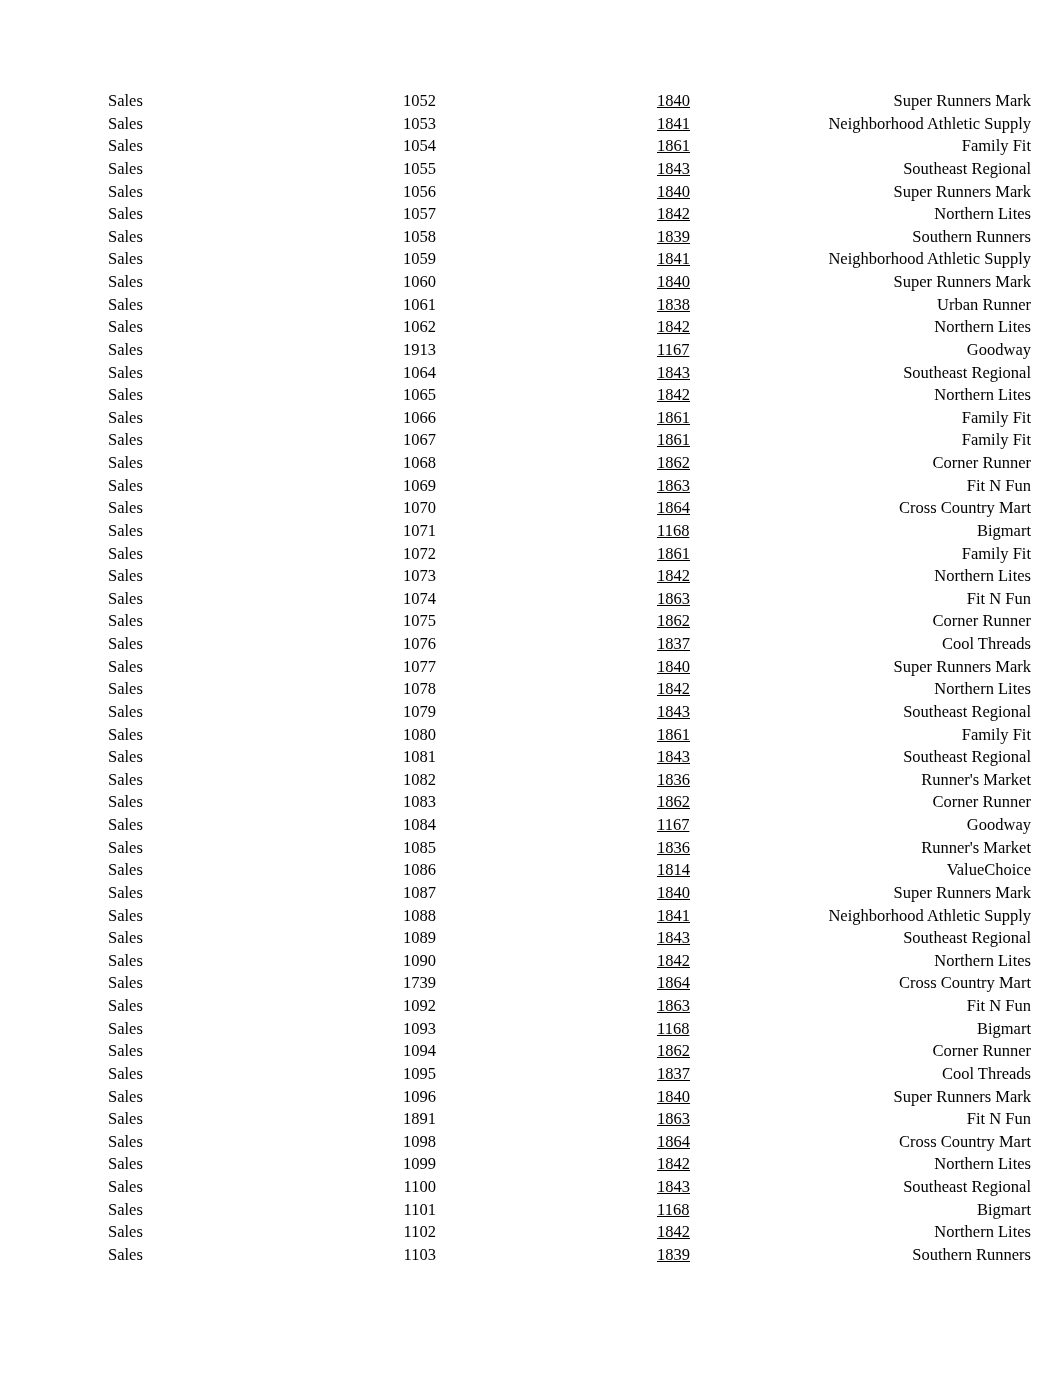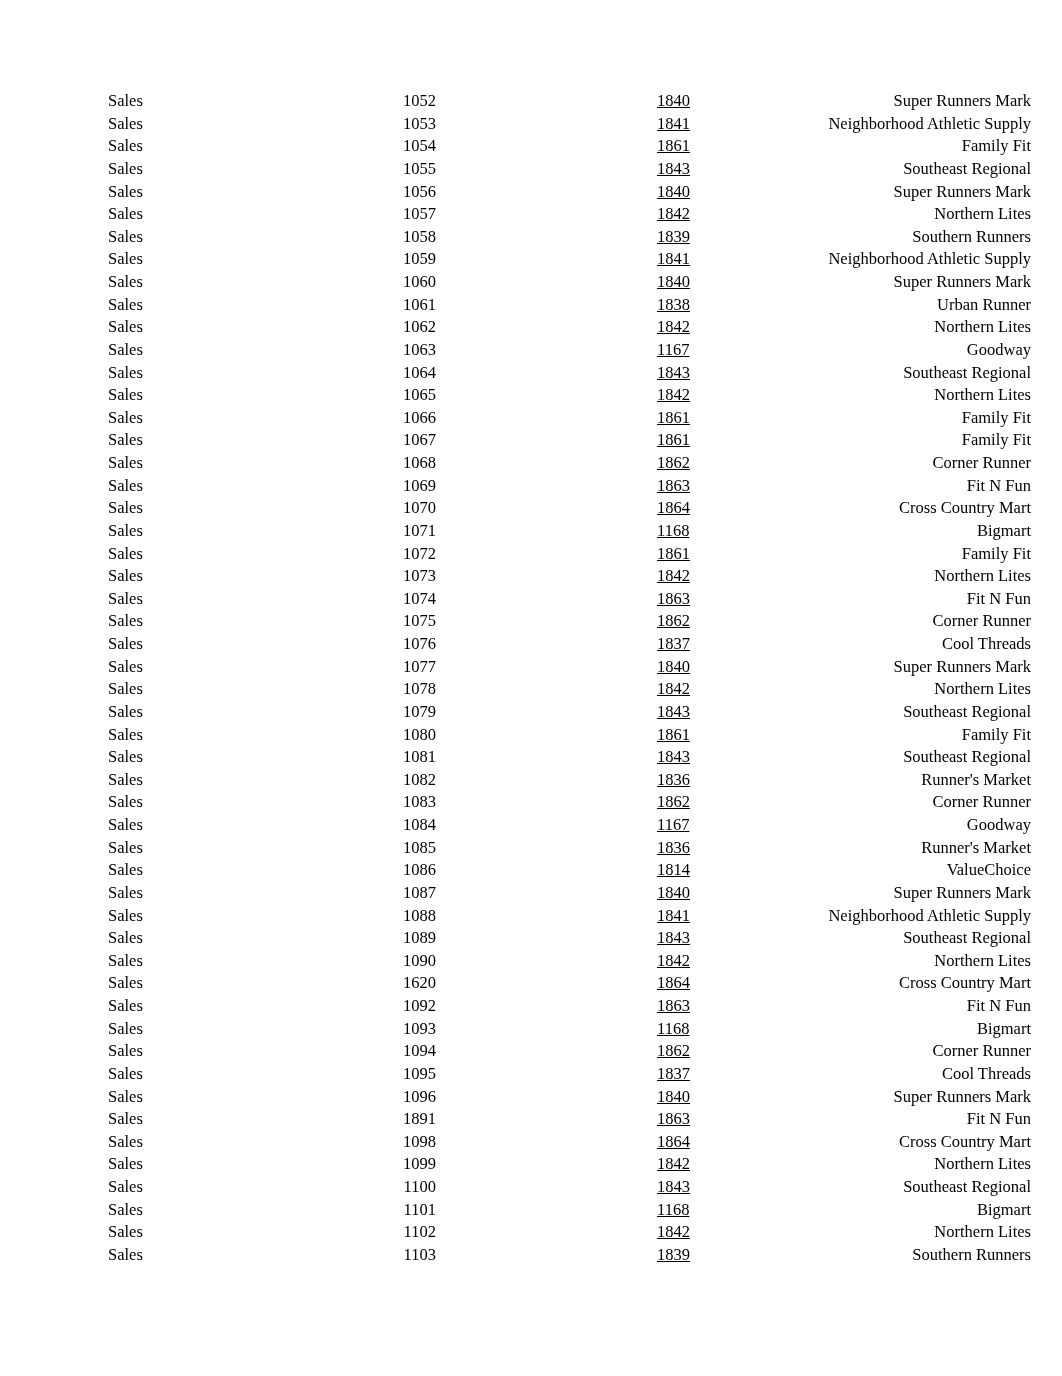--- a/index.html
+++ b/index.html
@@ -146,21 +146,21 @@
         </tr>
         <tr>
           <td class="col-dept">Sales</td>
           <td class="col-order">1062</td>
           <td class="col-spacer"></td>
           <td class="col-store-id">1842</td>
           <td class="col-store-name"><span class="gap-wide"></span><span>Northern Lites</span></td>
         </tr>
         <tr>
           <td class="col-dept">Sales</td>
-          <td class="col-order">1063</td>
+          <td class="col-order">1913</td>
           <td class="col-spacer"></td>
           <td class="col-store-id">1167</td>
           <td class="col-store-name"><span class="gap-narrow"></span><span>Goodway</span></td>
         </tr>
         <tr>
           <td class="col-dept">Sales</td>
           <td class="col-order">1064</td>
           <td class="col-spacer"></td>
           <td class="col-store-id">1843</td>
           <td class="col-store-name"><span class="gap-wide"></span><span>Southeast Regional</span></td>
@@ -342,21 +342,21 @@
         </tr>
         <tr>
           <td class="col-dept">Sales</td>
           <td class="col-order">1090</td>
           <td class="col-spacer"></td>
           <td class="col-store-id">1842</td>
           <td class="col-store-name"><span class="gap-wide"></span><span>Northern Lites</span></td>
         </tr>
         <tr>
           <td class="col-dept">Sales</td>
-          <td class="col-order">1620</td>
+          <td class="col-order">1739</td>
           <td class="col-spacer"></td>
           <td class="col-store-id">1864</td>
           <td class="col-store-name"><span class="gap-wide"></span><span>Cross Country Mart</span></td>
         </tr>
         <tr>
           <td class="col-dept">Sales</td>
           <td class="col-order">1092</td>
           <td class="col-spacer"></td>
           <td class="col-store-id">1863</td>
           <td class="col-store-name"><span class="gap-wide"></span><span>Fit N Fun</span></td>

